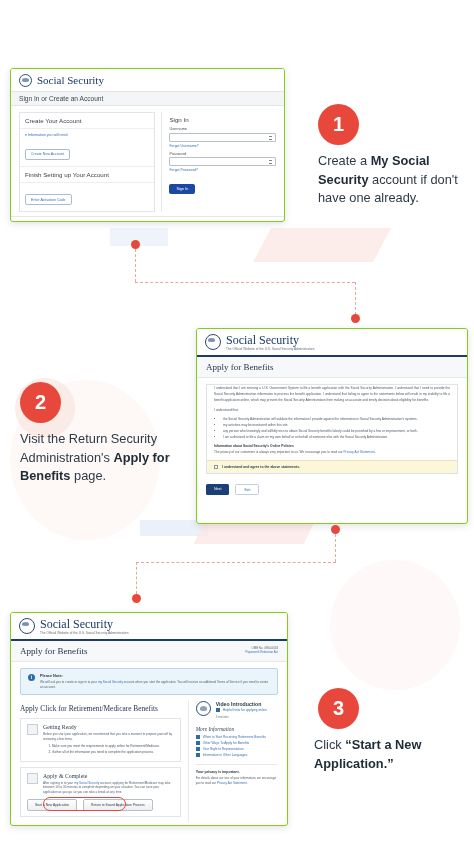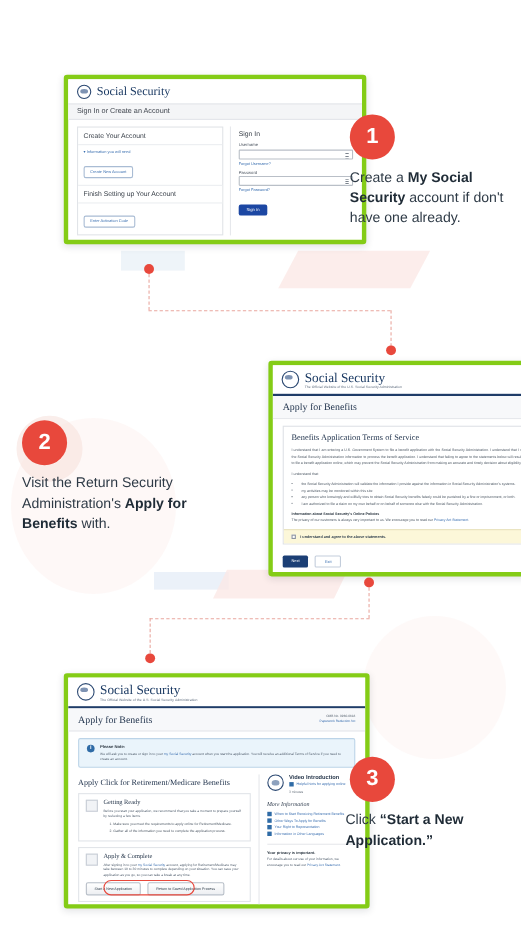--- a/index.html
+++ b/index.html
@@ -42,24 +42,23 @@
   .step-text b { font-weight:bold; color:#1f2b36; }
 
   
   .conn-dot { position:absolute; width:9px; height:9px; border-radius:50%; background:#e8483c; }
   .conn-v { position:absolute; width:0; border-left:1.5px dashed #e9a79f; }
   .conn-h { position:absolute; height:0; border-top:1.5px dashed #e9a79f; }
 
   
   .shot {
     position:absolute; background:#fff;
-    border:4px solid #84cc16; border-radius:3px;
+    border:1px solid #84cc16; border-radius:3px;
     box-shadow: 0 2px 7px rgba(30,40,55,.13);
     overflow:hidden;
-    margin-left:48px;
   }
 
   
   .ssa-head { display:flex; align-items:center; gap:5px; padding:5px 8px 4px; background:#fff; }
   .ssa-seal { width:13px; height:13px; border-radius:50%; background:#fff; border:1.6px solid #2d4a73; position:relative; flex:none; }
   .ssa-seal::after { content:""; position:absolute; left:2px; top:3.2px; width:7px; height:4px; border-radius:50% 50% 40% 40%; background:#7e93b3; }
   .ssa-wordmark { font-family:"Liberation Serif", serif; font-size:11px; color:#1b3a63; line-height:1.05; }
   .ssa-tag { font-size:3.1px; color:#5c6a7c; letter-spacing:.06px; }
   .ssa-rule { height:2px; background:#1f3c68; }
 
@@ -226,21 +225,20 @@
     <div class="ssa-head">
       <div class="ssa-seal" style="width:16px;height:16px"></div>
       <div>
         <div class="ssa-wordmark" style="font-size:12px">Social Security</div>
         <div class="ssa-tag">The Official Website of the U.S. Social Security Administration</div>
       </div>
     </div>
     <div class="ssa-rule"></div>
     <div class="s2-pagetitle">Apply for Benefits</div>
     <div class="s2-inner">
-      <div class="s2-h">Benefits Application Terms of Service</div>
       <div class="s2-p">I understand that I am entering a U.S. Government System to file a benefit application with the Social Security Administration. I understand that I need to provide the Social Security Administration information to process the benefit application. I understand that failing to agree to the statements below will result in my inability to file a benefit application online, which may prevent the Social Security Administration from making an accurate and timely decision about eligibility for benefits.</div>
       <div class="s2-p" style="padding-bottom:2px">I understand that:</div>
       <ul class="s2-ul">
         <li>the Social Security Administration will validate the information I provide against the information in Social Security Administration's systems.</li>
         <li>my activities may be monitored within this site</li>
         <li>any person who knowingly and willfully tries to obtain Social Security benefits falsely could be punished by a fine or imprisonment, or both.</li>
         <li>I am authorized to file a claim on my own behalf or on behalf of someone else with the Social Security Administration.</li>
       </ul>
       <div class="s2-strong">Information about Social Security's Online Policies</div>
       <div class="s2-p"><span>The privacy of our customers is always very important to us. We encourage you to read our </span><a style="color:#3a6fb0">Privacy Act Statement</a><span>.</span></div>
@@ -256,21 +254,21 @@
   </div>
 
   <div class="conn-dot" style="left:331px; top:525px;"></div>
   <div class="conn-v" style="left:335px; top:534px; height:28px;"></div>
   <div class="conn-h" style="left:136px; top:562px; width:200px;"></div>
   <div class="conn-v" style="left:136px; top:562px; height:32px;"></div>
   <div class="conn-dot" style="left:132px; top:594px;"></div>
 
   <div class="badge" style="left:20px; top:382px;">2</div>
   <div class="step-text" style="left:20px; top:430px; width:150px;">
-    <span>Visit the Return Security Administration's </span><b>Apply for Benefits</b><span> with.</span>
+    <span>Visit the Return Security Administration's </span><b>Apply for Benefits</b><span> page.</span>
   </div>
 
   <div class="shot" id="shot3">
     <div class="ssa-head">
       <div class="ssa-seal" style="width:16px;height:16px"></div>
       <div>
         <div class="ssa-wordmark" style="font-size:12px">Social Security</div>
         <div class="ssa-tag">The Official Website of the U.S. Social Security Administration</div>
       </div>
     </div>

